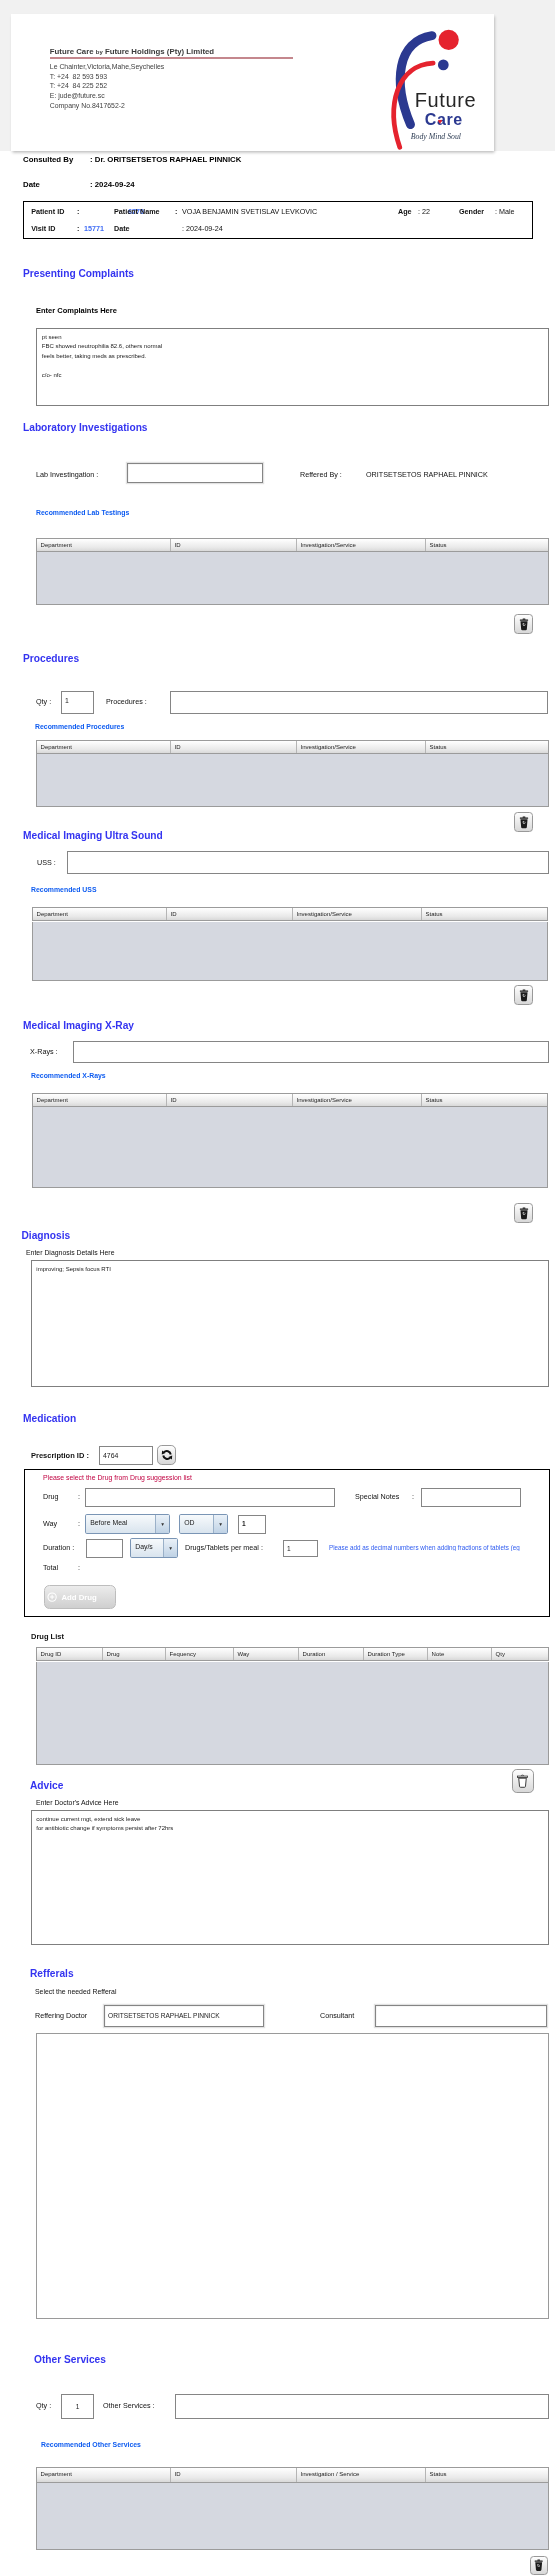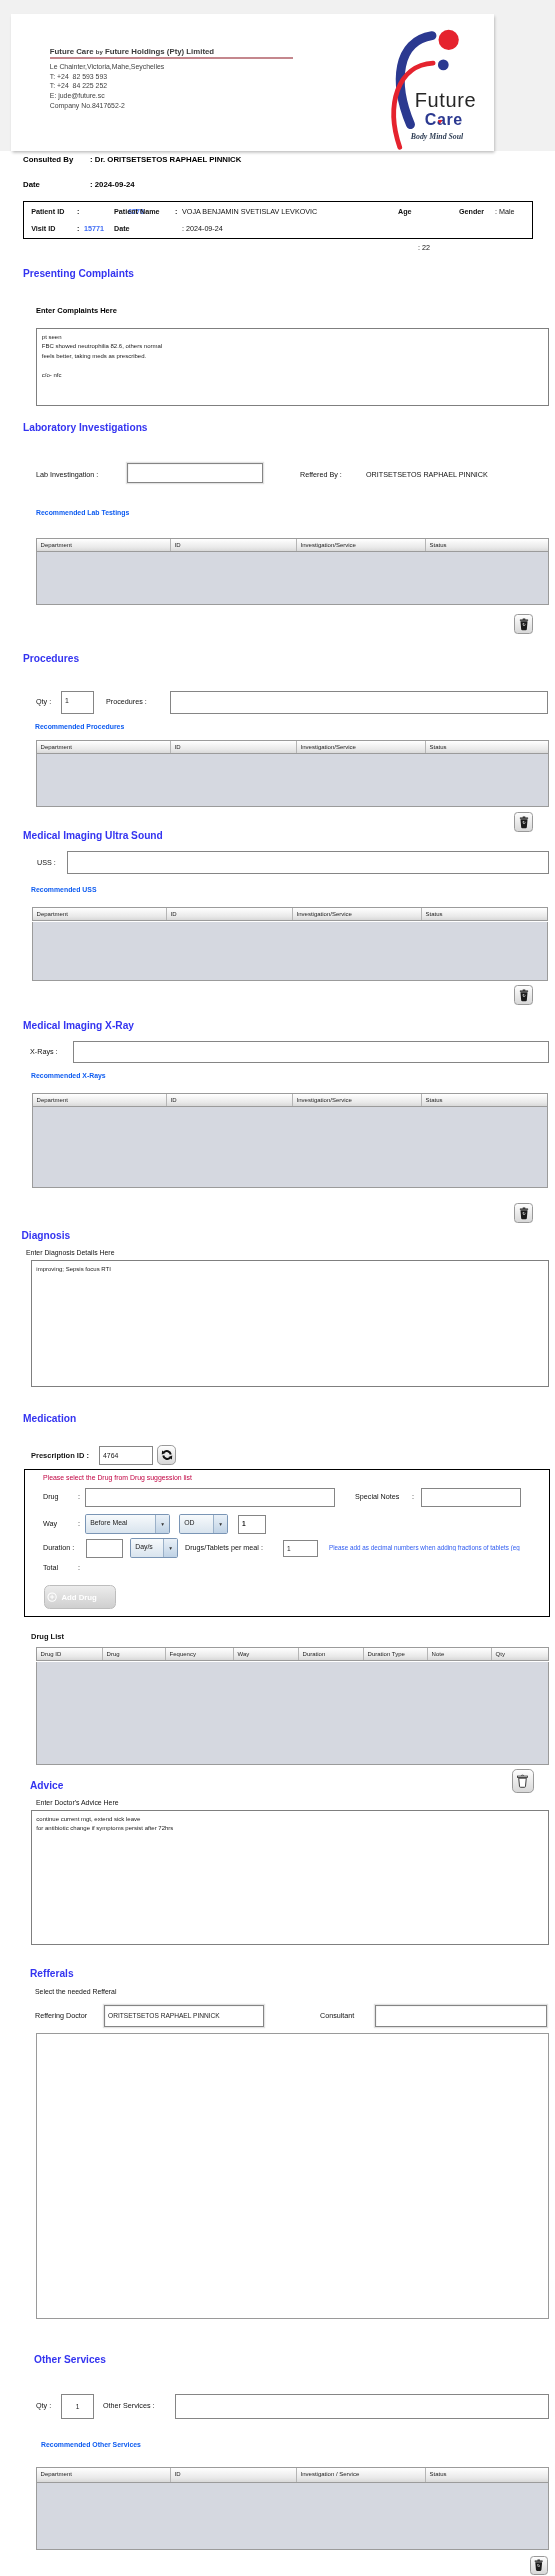--- a/index.html
+++ b/index.html
@@ -6,21 +6,21 @@
   #page{position:relative;width:556px;height:2576px;background:#fff;font-family:"Liberation Sans",sans-serif;color:#111;overflow:hidden;}
   .abs{position:absolute;}
   .topband{left:0;top:0;width:556px;height:151px;background:#f1f1f1;}
   .card{left:10.8px;top:13.7px;width:483px;height:137px;background:#fff;box-shadow:1.2px 1.8px 3px rgba(0,0,0,.28);}
   .co-title{font-size:7.8px;font-weight:bold;color:#3b3b3b;white-space:nowrap;}
   .co-by{font-size:6px;font-weight:bold;color:#3b3b3b;}
   .co-underline{width:243px;height:1.2px;background:#c4878d;margin:1.8px 0 3.6px 0;}
   .addr{font-size:6.9px;color:#3f3f3f;line-height:9.6px;white-space:pre;}
   .logo-future{font-size:20px;color:#262626;letter-spacing:0.6px;}
   .logo-care{font-size:16px;font-weight:bold;color:#2b3990;letter-spacing:0.6px;}
-  .logo-tagline{font-family:"Liberation Serif",serif;font-style:italic;font-size:7.8px;color:#2f3e55;font-weight:bold;}
+  .logo-tagline{font-family:"Liberation Serif",serif;font-style:italic;font-size:7.8px;color:#2f3e55;}
   .heart{color:#e5232e;font-size:7.8px;}
   .blab{font-weight:bold;font-size:7.8px;color:#000;}
   .pbox{left:23px;top:201px;width:510px;height:38px;border:1.2px solid #000;background:#fff;box-sizing:border-box;}
   .pbox span{font-size:7.2px;white-space:nowrap;}
   .pb-b{font-weight:bold;}
   .pb-blue{color:#3f6cf5;font-weight:bold;}
   .sec-h{color:#3434f0;font-weight:bold;font-size:10.2px;white-space:nowrap;}
   .sublab{font-weight:bold;font-size:7.5px;color:#000;}
   .link{color:#0d5bf0;font-weight:bold;font-size:6.9px;white-space:nowrap;}
   .lbl{font-size:7.2px;color:#111;white-space:nowrap;}
@@ -85,21 +85,21 @@
   </div>
 
   <div class="abs pbox">
     <span class="abs pb-b" style="left:7.2px;top:5.4px;">Patient ID</span>
     <span class="abs pb-b" style="left:53px;top:5.4px;">:</span>
     <span class="abs pb-blue" style="left:60px;top:5.4px;margin-left:44px;">6770</span>
     <span class="abs pb-b" style="left:90px;top:5.4px;">Patient Name</span>
     <span class="abs pb-b" style="left:151px;top:5.4px;">:</span>
     <span class="abs" style="left:158px;top:5.4px;">VOJA BENJAMIN SVETISLAV LEVKOVIC</span>
     <span class="abs pb-b" style="left:374px;top:5.4px;">Age</span>
-    <span class="abs" style="left:394px;top:5.4px;margin-top:36px;">:  22</span>
+    <span class="abs" style="left:394px;top:5.4px;">:  22</span>
     <span class="abs pb-b" style="left:435px;top:5.4px;">Gender</span>
     <span class="abs" style="left:471px;top:5.4px;">:  Male</span>
     <span class="abs pb-b" style="left:7.2px;top:22px;">Visit ID</span>
     <span class="abs pb-b" style="left:53px;top:22px;">:</span>
     <span class="abs pb-blue" style="left:60px;top:22px;">15771</span>
     <span class="abs pb-b" style="left:90px;top:22px;">Date</span>
     <span class="abs" style="left:158px;top:22px;">: 2024-09-24</span>
   </div>
 
   <div class="abs sec-h" style="left:23px;top:268px;">Presenting Complaints</div>

